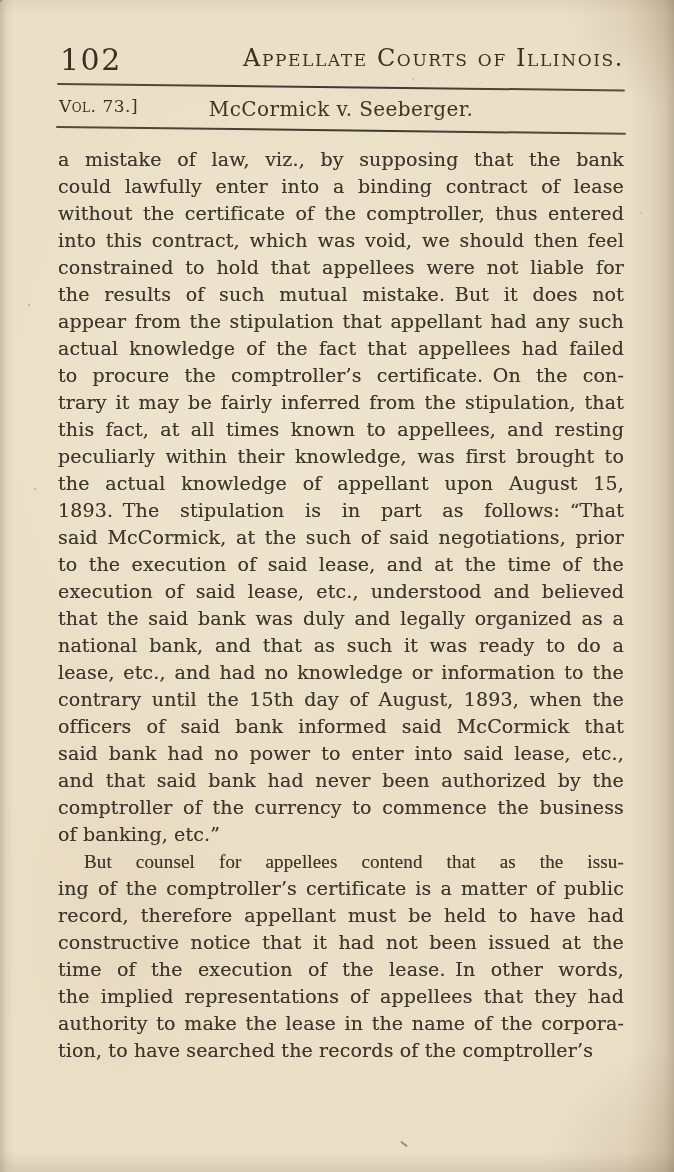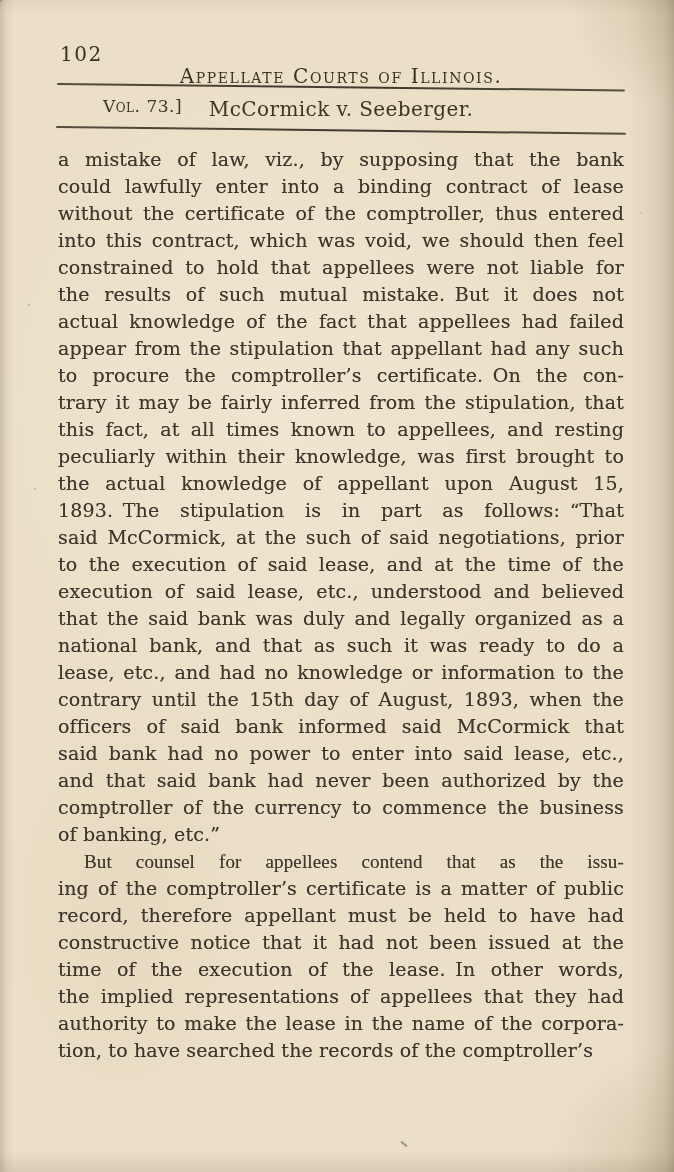--- a/index.html
+++ b/index.html
@@ -39,53 +39,51 @@
   }
   .edge-top {
     position: absolute; left: 0; top: 0; width: 100%; height: 14px;
     background: linear-gradient(to bottom, rgba(110,95,70,0.08), rgba(110,95,70,0));
     pointer-events: none;
   }
 
   .page-number {
     position: absolute;
     left: 60px; top: 42px;
-    font-size: 20px;
+    font-size: 30px;
     letter-spacing: 1.5px;
     color: #38321f;
   }
   .running-title {
     position: absolute;
     left: 58px; top: 44px; width: 566px;
-    text-align: center;
+    text-align: right;
     font-variant: small-caps;
-    font-size: 20px;
+    font-size: 24px;
     letter-spacing: 1.6px;
     color: #39331f;
-    margin-top: 20px;
   }
 
   .rule {
     position: absolute;
     height: 2px;
     background: linear-gradient(to right, #544c3c, #3f3a2e 55%, #55503f);
     border-radius: 2px;
     transform-origin: left center;
   }
   .rule-1 { left: 57px; top: 83px; width: 568px; transform: rotate(0.65deg); }
   .rule-2 { left: 56px; top: 126px; width: 570px; transform: rotate(0.68deg); }
 
   .volume-label {
     position: absolute;
     left: 59px; top: 96px;
     font-variant: small-caps;
     font-size: 17px;
     letter-spacing: 0.5px;
     color: #3c3524;
-    margin-left: 44px;
   }
   .case-title {
     position: absolute;
     left: 58px; top: 97px; width: 566px;
     text-align: center;
     font-size: 20px;
     letter-spacing: 0.4px;
     color: #3c3524;
   }
 
@@ -151,22 +149,22 @@
 
   <div class="rule rule-2"></div>
 
   <div class="page-body" id="page-body">
       <div class="line">a mistake of law, viz., by supposing that the bank</div>
       <div class="line">could lawfully enter into a binding contract of lease</div>
       <div class="line">without the certificate of the comptroller, thus entered</div>
       <div class="line">into this contract, which was void, we should then feel</div>
       <div class="line">constrained to hold that appellees were not liable for</div>
       <div class="line">the results of such mutual mistake. But it does not</div>
+      <div class="line">appear from the stipulation that appellant had any such</div>
       <div class="line">actual knowledge of the fact that appellees had failed</div>
-      <div class="line">appear from the stipulation that appellant had any such</div>
       <div class="line">to procure the comptroller’s certificate. On the con-</div>
       <div class="line">trary it may be fairly inferred from the stipulation, that</div>
       <div class="line">this fact, at all times known to appellees, and resting</div>
       <div class="line">peculiarly within their knowledge, was first brought to</div>
       <div class="line">the actual knowledge of appellant upon August 15,</div>
       <div class="line">1893. The stipulation is in part as follows: “That</div>
       <div class="line">said McCormick, at the such of said negotiations, prior</div>
       <div class="line">to the execution of said lease, and at the time of the</div>
       <div class="line">execution of said lease, etc., understood and believed</div>
       <div class="line">that the said bank was duly and legally organized as a</div>

